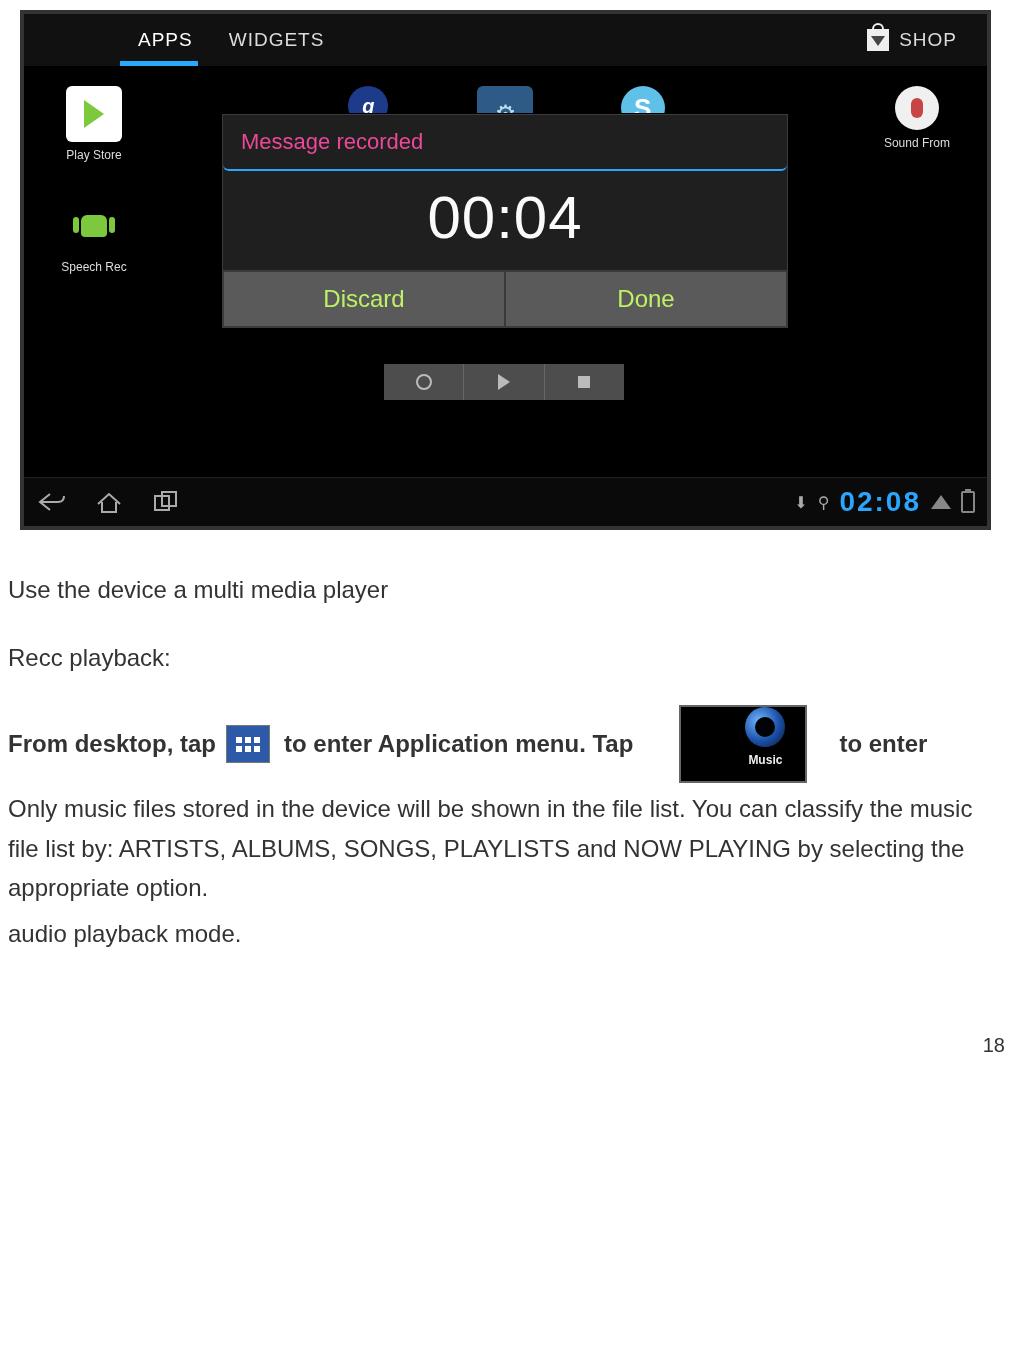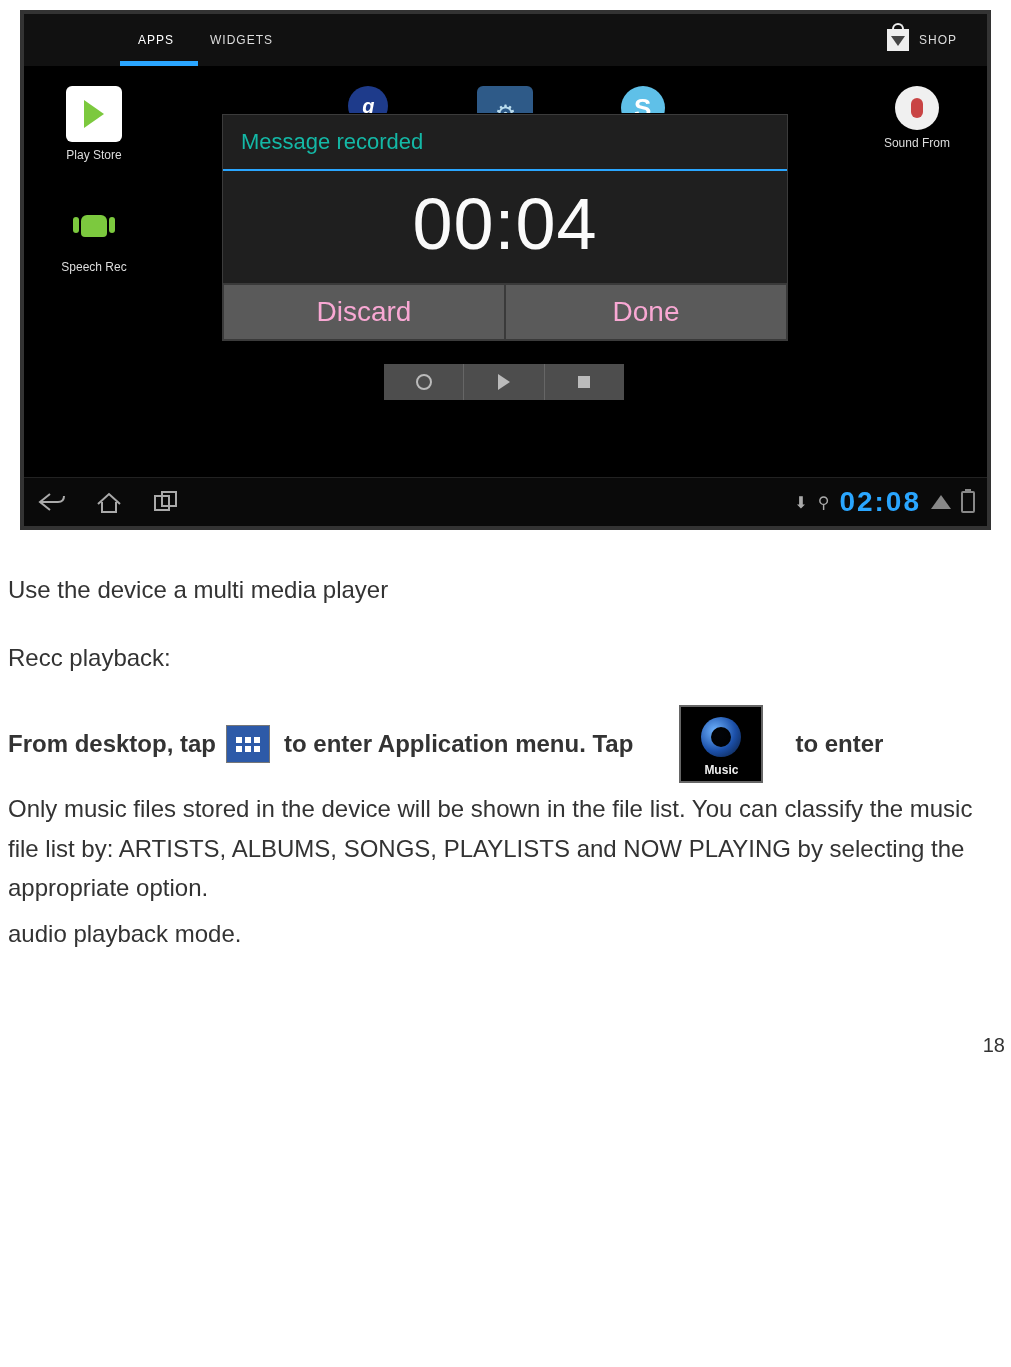--- a/index.html
+++ b/index.html
@@ -1,20 +1,20 @@
 <!DOCTYPE html>
 <html><head>
 <meta charset="utf-8">
 <style>
   html,body{margin:0;padding:0;background:#fff;font-family:Verdana,Geneva,sans-serif;color:#333;}
   .page{width:1011px;margin:0 auto;padding:0 6px;box-sizing:border-box;}
   .screenshot{margin:10px 14px 40px 14px;border:4px solid #333;background:#000;height:512px;position:relative;overflow:hidden;}
   
   .tabbar{position:absolute;top:0;left:0;right:0;height:52px;background:#111;display:flex;align-items:center;}
-  .tab{color:#dcdcdc;font-size:12px;letter-spacing:1px;padding:0 18px;height:50px;display:flex;align-items:center;}
+  .tab{color:#dcdcdc;font-size:19px;letter-spacing:1px;padding:0 18px;height:50px;display:flex;align-items:center;}
   .tab.active{color:#fff;}
   .tab-underline{position:absolute;bottom:0;left:96px;width:78px;height:5px;background:#2aa6ff;}
   .shop-group{margin-left:auto;display:flex;align-items:center;padding-right:30px;gap:10px;}
   .shop-bag{width:22px;height:22px;background:#eee;position:relative;}
   .shop-bag:before{content:"";position:absolute;top:-6px;left:5px;right:5px;height:6px;border:2px solid #eee;border-bottom:none;border-radius:6px 6px 0 0;}
   .shop-bag:after{content:"";position:absolute;top:50%;left:50%;width:0;height:0;border-left:7px solid transparent;border-right:7px solid transparent;border-top:10px solid #444;transform:translate(-50%,-40%);}
   
   .icons-row{position:absolute;top:72px;left:0;right:0;display:flex;justify-content:space-between;padding:0 30px;}
   .icon-col{display:flex;flex-direction:column;align-items:center;gap:6px;width:80px;}
   .icon-square{width:56px;height:56px;border-radius:6px;background:#2a2a2a;display:flex;align-items:center;justify-content:center;}
@@ -24,25 +24,25 @@
   .android-body:before,.android-body:after{content:"";position:absolute;width:6px;height:16px;background:#7cc93e;border-radius:3px;top:2px;}
   .android-body:before{left:-8px;}.android-body:after{right:-8px;}
   .g-circle{width:40px;height:40px;border-radius:50%;background:#1e3b8b;color:#fff;display:flex;align-items:center;justify-content:center;font-style:italic;font-size:20px;font-weight:bold;}
   .skype-circle{width:44px;height:44px;border-radius:50%;background:#5fc0e8;color:#fff;display:flex;align-items:center;justify-content:center;font-size:26px;font-weight:bold;}
   .mic-circle{width:44px;height:44px;border-radius:50%;background:#f0f0f0;display:flex;align-items:center;justify-content:center;}
   .mic-body{width:12px;height:20px;background:#c94444;border-radius:6px;}
   
   .icon-row2{position:absolute;top:184px;left:30px;}
   
   .modal{position:absolute;top:100px;left:198px;width:564px;background:#1f1f1f;border:1px solid #3b3b3b;box-shadow:0 0 0 1px #000;}
-  .modal-title{color:#14b8a6;font-size:22px;padding:14px 18px;border-bottom:2px solid #2aa6ff;}
-  .modal-time{color:#fafafa;font-family:Arial,Helvetica,sans-serif;font-size:72px;font-weight:300;text-align:center;padding:12px 0 18px 0;letter-spacing:1px;}
+  .modal-title{color:#ec4899;font-size:22px;padding:14px 18px;border-bottom:2px solid #2aa6ff;border-radius:6px;}
+  .modal-time{color:#fafafa;font-family:Arial,Helvetica,sans-serif;font-size:60px;font-weight:300;text-align:center;padding:12px 0 18px 0;letter-spacing:1px;}
   .modal-divider{height:1px;background:#3a3a3a;}
   .modal-buttons{display:flex;height:56px;}
-  .modal-btn{flex:1;background:#5a5a5a;color:#f9a8d4;font-size:28px;display:flex;align-items:center;justify-content:center;border:1px solid #3a3a3a;}
+  .modal-btn{flex:1;background:#5a5a5a;color:#bef264;font-size:24px;display:flex;align-items:center;justify-content:center;border:1px solid #3a3a3a;}
   
   .transport{position:absolute;top:350px;left:360px;width:240px;height:36px;background:#4d4d4d;display:flex;}
   .t-btn{flex:1;border-right:1px solid #666;display:flex;align-items:center;justify-content:center;}
   .t-btn:last-child{border-right:none;}
   .rec-dot{width:12px;height:12px;border:2px solid #bbb;border-radius:50%;}
   .play-small{width:0;height:0;border-left:12px solid #bbb;border-top:8px solid transparent;border-bottom:8px solid transparent;}
   .stop-small{width:12px;height:12px;background:#bbb;}
   
   .navbar{position:absolute;bottom:0;left:0;right:0;height:48px;background:#0a0a0a;border-top:1px solid #222;display:flex;align-items:center;padding:0 12px;}
   .nav-left{display:flex;gap:28px;align-items:center;}
@@ -56,21 +56,21 @@
   
   .doc{padding:0 0 0 2px;font-size:24px;line-height:1.65;}
   .doc-heading{margin:20px 0 28px 0;}
   .doc-sub{margin:8px 0 28px 0;}
   .para{margin:0 0 6px 0;}
   .flow-line{display:flex;align-items:center;flex-wrap:wrap;gap:4px;font-weight:bold;}
   .flow-line > span{white-space:nowrap;}
   .inline-appgrid{display:inline-flex;width:42px;height:36px;background:#2d5aa8;border:1px solid #777;align-items:center;justify-content:center;margin:0 10px 0 6px;vertical-align:middle;}
   .dot-grid{display:grid;grid-template-columns:repeat(3,6px);grid-template-rows:repeat(2,6px);gap:3px;}
   .dot-grid i{width:6px;height:6px;background:#fff;display:block;}
-  .inline-music{display:inline-flex;flex-direction:column;align-items:center;width:80px;height:74px;background:#000;border:2px solid #666;margin:0 28px 0 42px;vertical-align:middle;justify-content:flex-end;gap:4px;}
+  .inline-music{display:inline-flex;flex-direction:column;align-items:center;width:80px;height:74px;background:#000;border:2px solid #666;margin:0 28px 0 42px;vertical-align:middle;justify-content:flex-start;gap:4px;padding-left:44px;}
   .music-circle{width:40px;height:40px;border-radius:50%;background:radial-gradient(circle at 35% 35%,#6fb4ff 0%,#1b4fa8 55%,#0a1830 100%);position:relative;}
   .music-circle:after{content:"";position:absolute;inset:10px;border-radius:50%;background:radial-gradient(circle at 40% 40%,#020408 0%,#000 100%);}
   .music-label{color:#eee;font-size:12px;}
   .page-number{text-align:right;font-size:20px;margin-top:80px;padding-bottom:40px;}
 </style>
 </head>
 <body>
 
 <div class="page">
 

